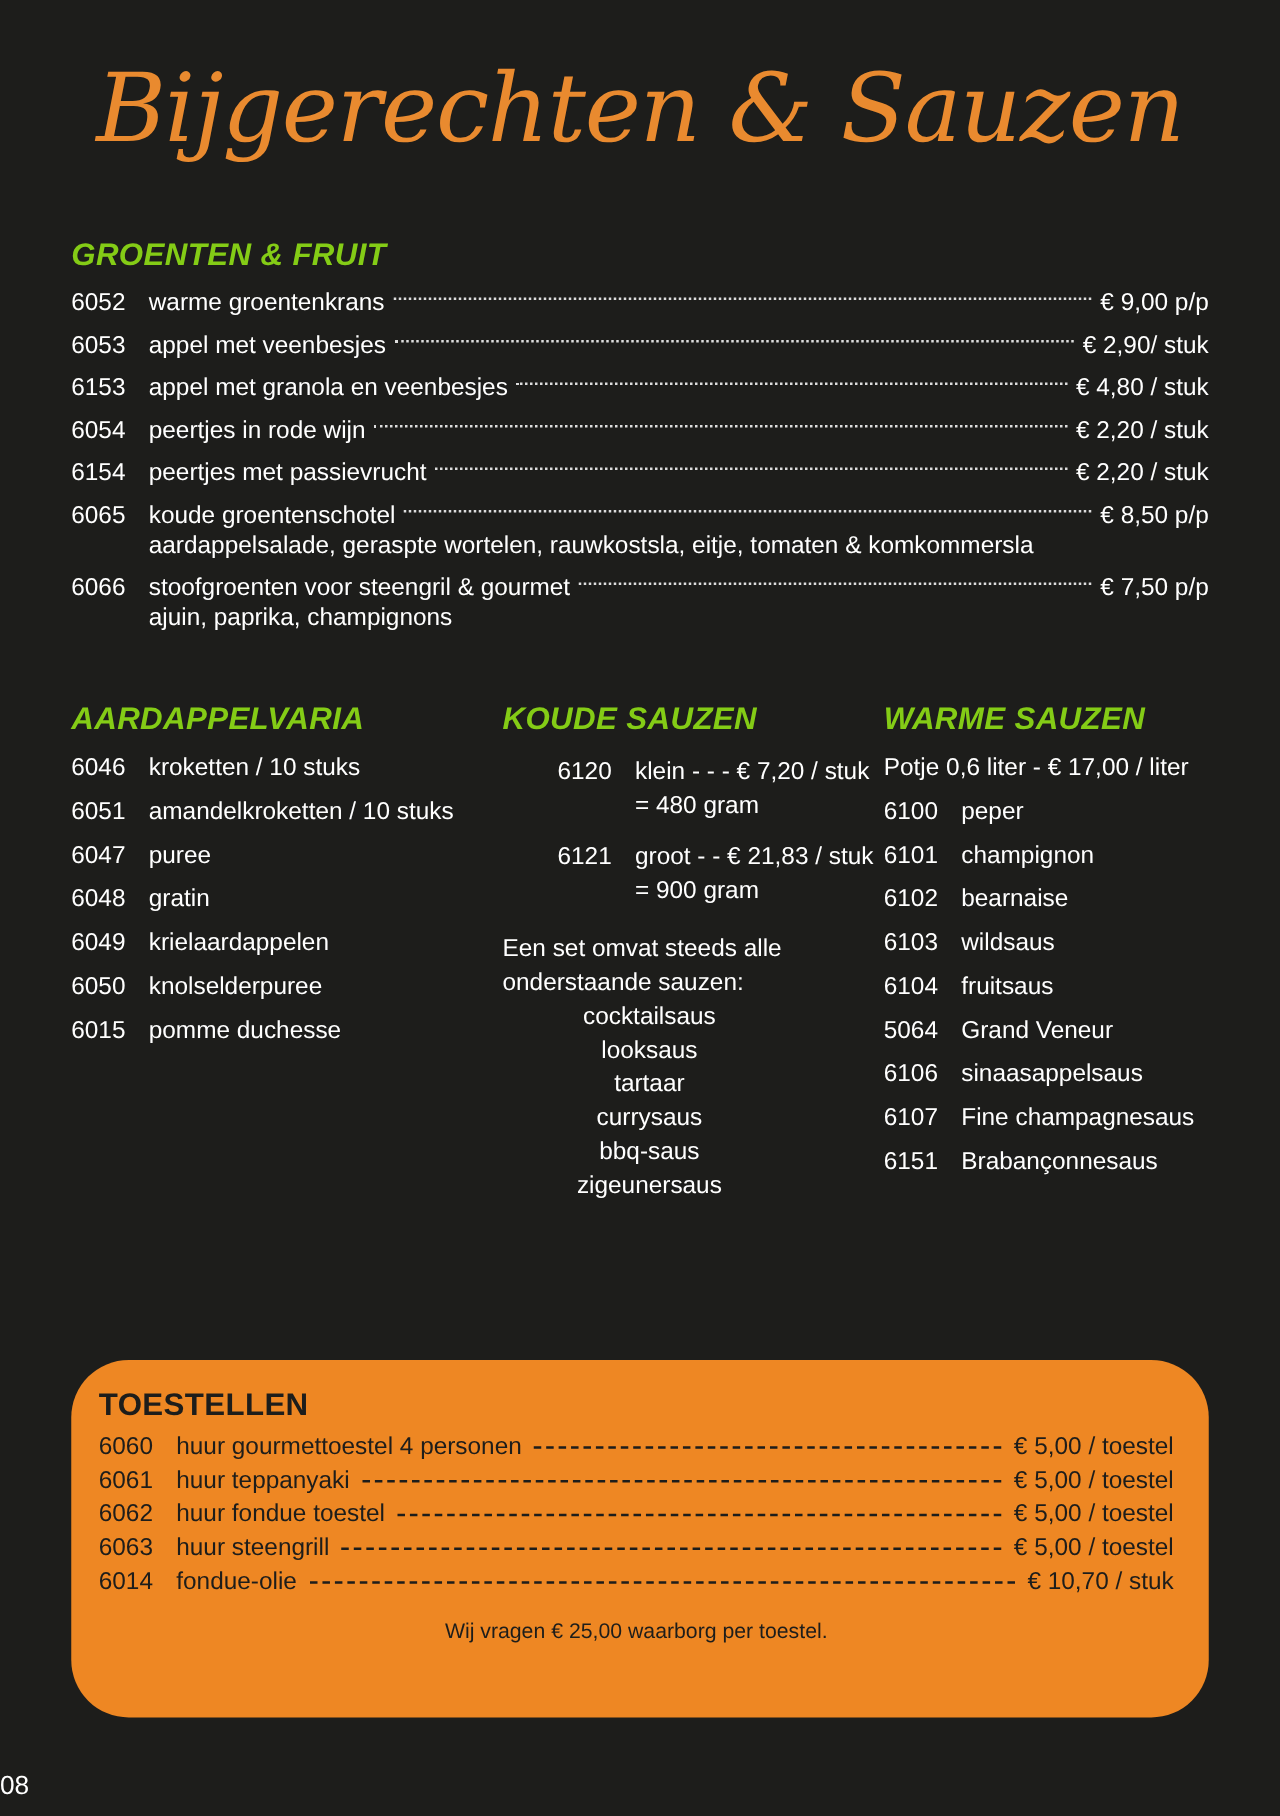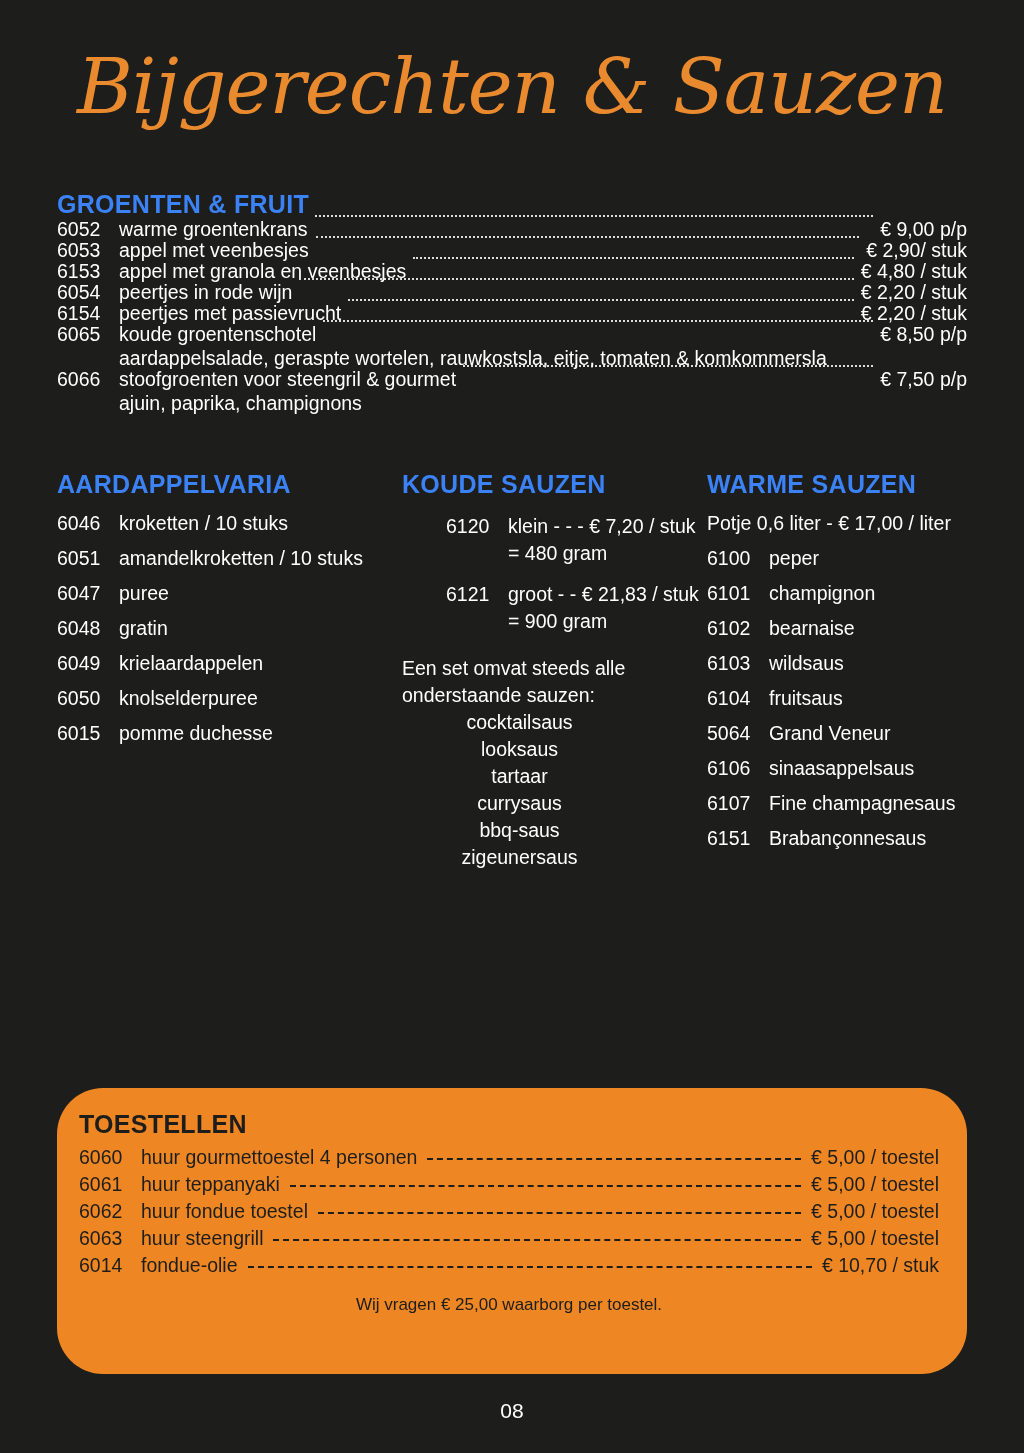--- a/index.html
+++ b/index.html
@@ -22,29 +22,30 @@
     font-size:76px;
     text-align:center;
     padding-top:42px;
     height:178px;
     letter-spacing:-1px;
     white-space:nowrap;
   }
 
   
   .sec-h {
-    color:#3b82f6;
+    color:#84cc16;
     font-size:25px;
     font-weight:bold;
     letter-spacing:.3px;
+    font-style:italic;
   }
   .sec-groenten { margin-top:12px; }
 
   
-  .row { display:flex; align-items:flex-start; font-size:19.5px; line-height:21px; }
+  .row { display:flex; align-items:center; font-size:19.5px; margin-top:13px; line-height:21px; }
   .code { flex:0 0 62px; }
   .name { flex:0 0 auto; white-space:nowrap; }
   .leader { flex:1 1 auto; border-bottom:2px dotted rgba(255,255,255,.85); margin:0 7px; transform:translateY(-4px); min-width:30px; }
   .price { flex:0 0 auto; white-space:nowrap; }
   .sub { margin-left:62px; margin-top:3px; font-size:19.5px; line-height:21px; }
 
   
   .cols { display:flex; margin-top:56px; }
   .col1 { width:345px; }
   .col2 { width:305px; }
@@ -68,22 +69,22 @@
     padding:22px 28px 0 22px;
   }
   .t-h { font-size:25px; font-weight:bold; letter-spacing:.3px; margin-bottom:8px; }
   .t-row { display:flex; align-items:baseline; font-size:19.5px; margin-top:6px; line-height:21px; }
   .t-row .code { flex:0 0 62px; }
   .t-leader { flex:1 1 auto; border-bottom:2px dashed #1d1d1b; margin:0 10px; transform:translateY(-4px); min-width:30px; }
   .t-foot { font-size:17px; margin-top:19px;text-align:center; }
 
   
   .pagenum {
-    position:absolute; left:0; right:0; bottom:30px;
-    text-align:center; font-size:21px; color:#ffffff;
+    position:absolute; left:0; right:0; bottom:12px;
+    font-size:21px; color:#ffffff;
   }
 </style>
 </head>
 <body>
 
 <div class="page">
 
   <div class="title">Bijgerechten &amp; Sauzen</div>
 
   <div class="sec-groenten">

